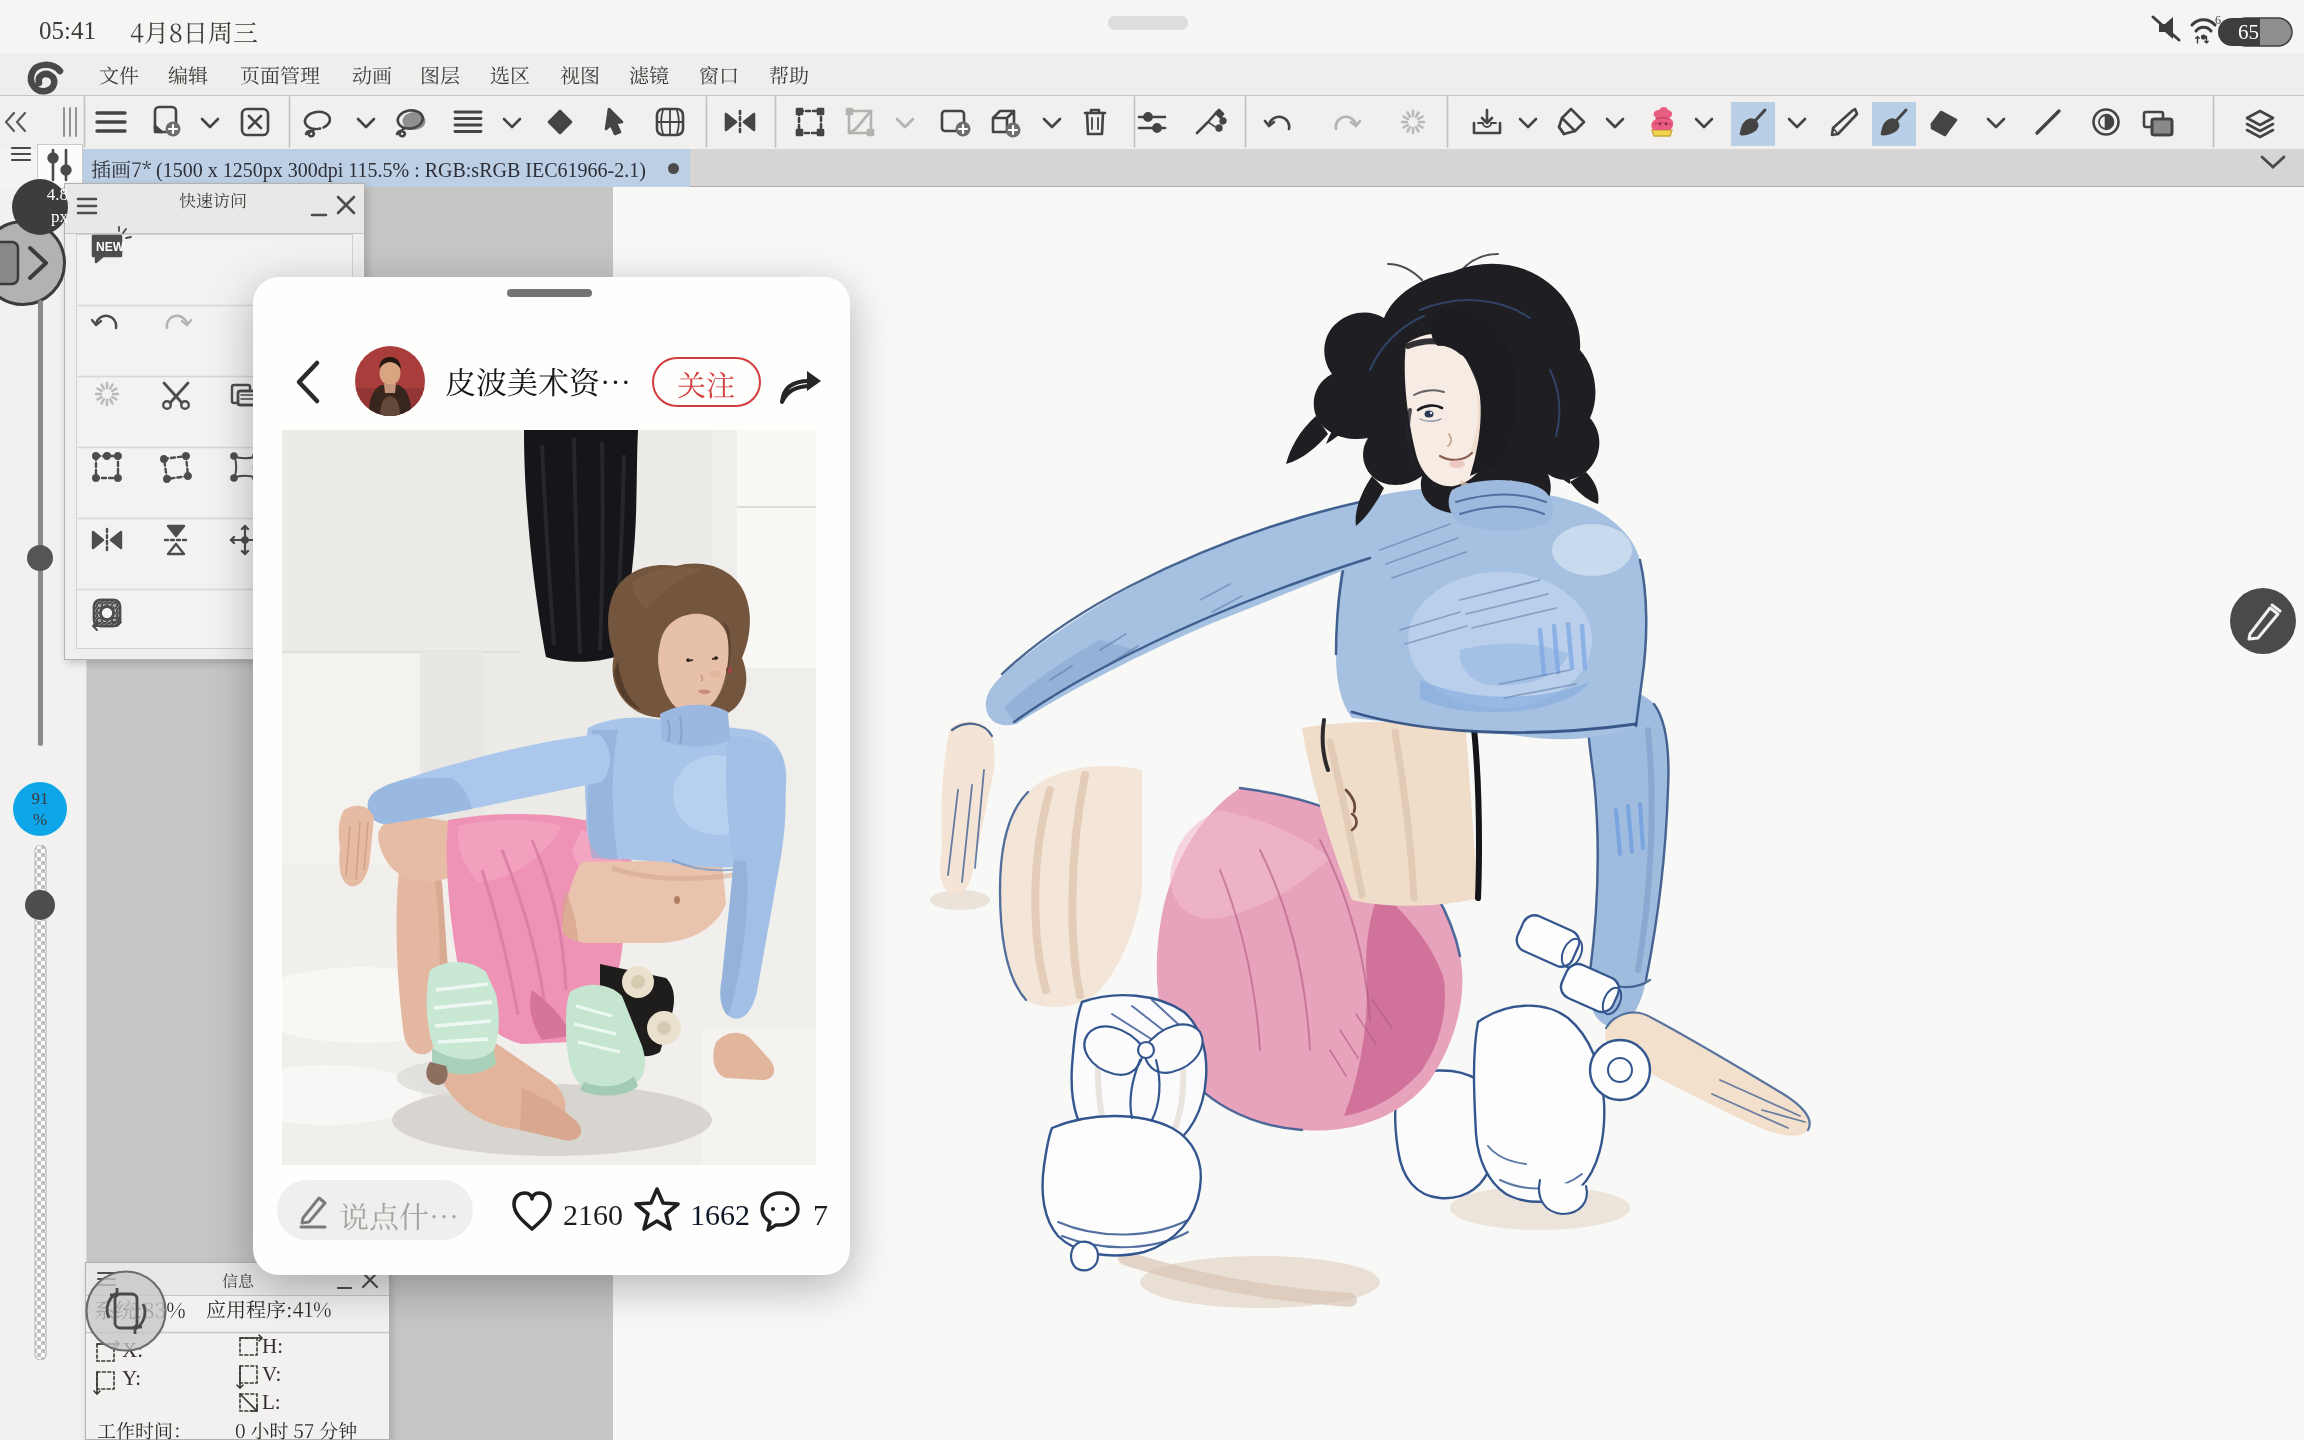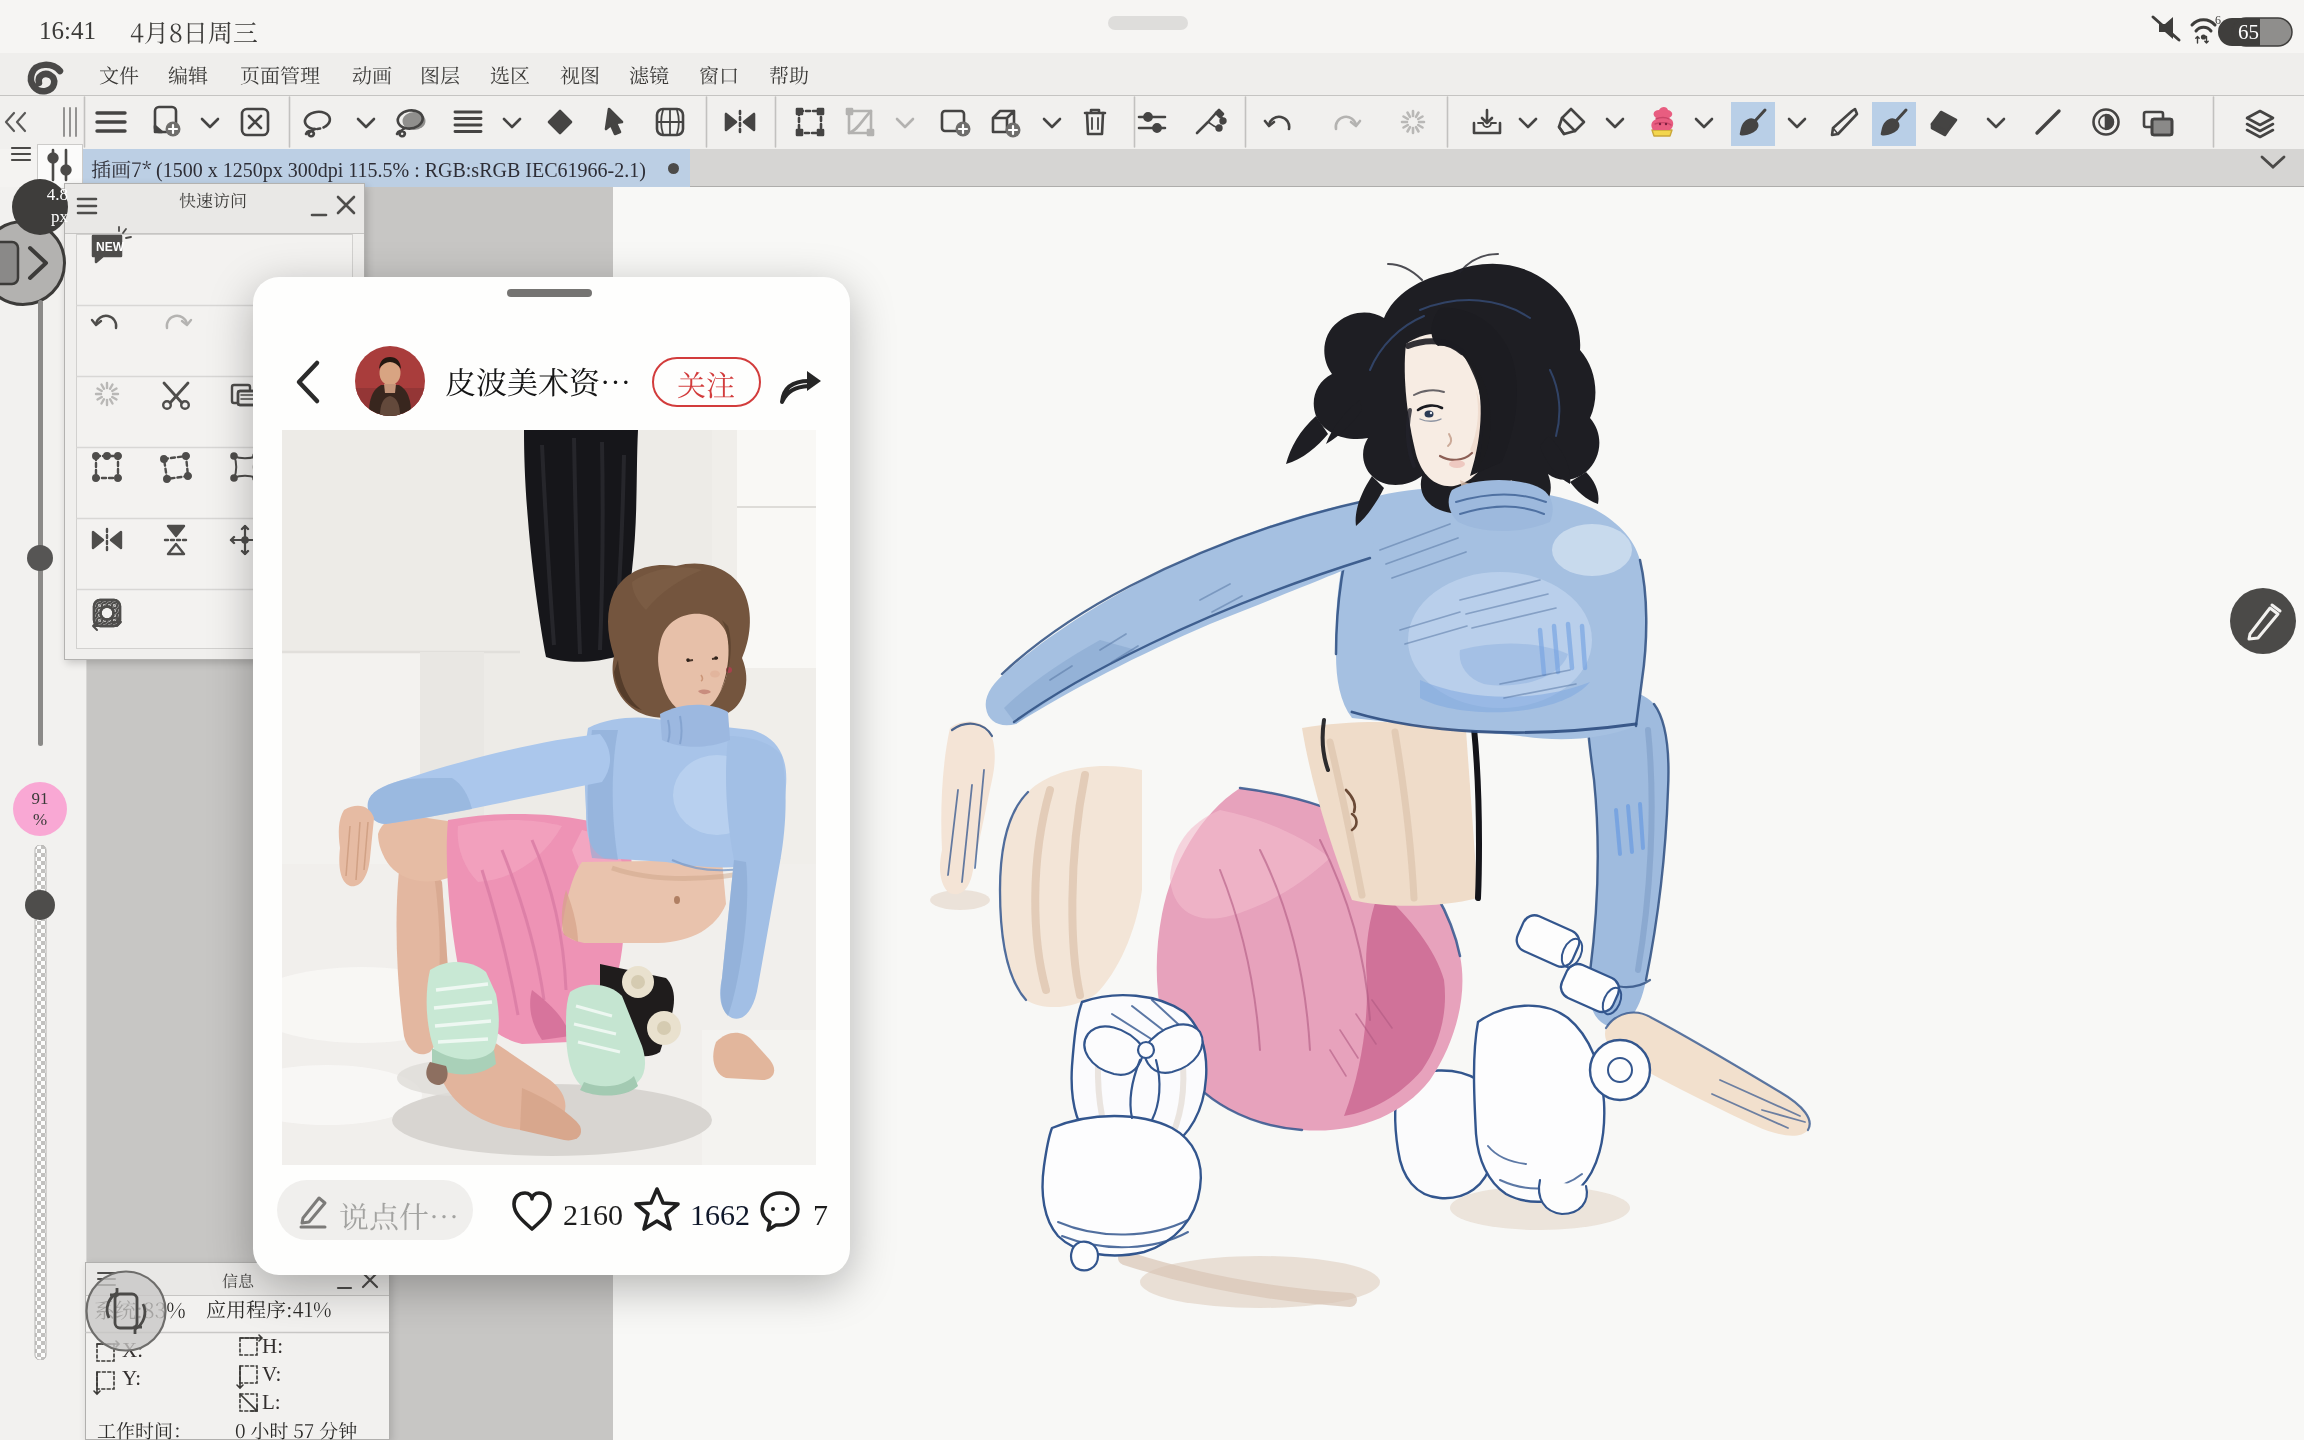--- a/index.html
+++ b/index.html
@@ -8,21 +8,21 @@
 .ser{font-family:"Liberation Serif",serif}
 </style></head>
 <body>
 
 <div class="ab" style="left:0;top:187px;width:2304px;height:1253px;background:#c7c6c4"></div>
 <div class="ab" style="left:613px;top:187px;width:1691px;height:1253px;background:#f8f8f6"></div>
 <div class="ab" style="left:0;top:187px;width:86px;height:1253px;background:#f2f1ef;border-right:1px solid #d8d7d5"></div>
 
 <div class="ab" style="left:0;top:0;width:2304px;height:53px;background:#f6f5f3"></div>
 <div class="ab" style="left:1108px;top:16px;width:80px;height:14px;border-radius:7px;background:#dedddb"></div>
-<div class="ab ser" style="left:39px;top:17px;font-size:25px;color:#3c3b39">16:41</div>
+<div class="ab ser" style="left:39px;top:17px;font-size:25px;color:#3c3b39">05:41</div>
 <svg class="ab" style="left:130px;top:17px;overflow:visible" width="130" height="32">
     <path transform="translate(0,25) scale(0.025)" d="M339 18V-212V-225V-679H327L363 -696L217 -467L65 -231L73 -264V-250H534V-192H34V-239L358 -739H414V18Z M1263 -761H1253L1288 -803L1373 -738Q1368 -732 1356 -726Q1345 -720 1329 -718V-22Q1329 5 1322 26Q1315 46 1291 59Q1267 72 1215 78Q1212 61 1207 49Q1201 36 1189 28Q1177 19 1153 12Q1129 6 1090 1V-15Q1090 -15 1108 -14Q1127 -12 1154 -10Q1181 -9 1204 -7Q1227 -6 1236 -6Q1253 -6 1258 -12Q1263 -18 1263 -30ZM806 -761V-770V-794L884 -761H871V-448Q871 -390 866 -332Q861 -274 847 -217Q832 -161 804 -108Q775 -55 729 -8Q684 38 616 78L602 66Q667 14 707 -44Q747 -101 769 -166Q790 -230 798 -301Q806 -372 806 -447ZM835 -761H1296V-731H835ZM835 -536H1296V-507H835ZM825 -306H1295V-277H825Z M1829 15Q1724 15 1668 -34Q1612 -82 1612 -160Q1612 -229 1658 -278Q1705 -327 1795 -364V-369L1818 -355Q1748 -315 1716 -272Q1685 -229 1685 -169Q1685 -97 1724 -57Q1764 -16 1833 -16Q1903 -16 1942 -54Q1980 -92 1980 -154Q1980 -191 1964 -224Q1947 -257 1908 -287Q1868 -318 1799 -348Q1711 -385 1672 -440Q1633 -495 1633 -563Q1633 -618 1661 -659Q1688 -699 1734 -721Q1780 -743 1836 -743Q1897 -743 1940 -721Q1983 -699 2005 -662Q2028 -624 2028 -576Q2028 -522 1991 -471Q1954 -421 1860 -382V-377L1841 -390Q1904 -429 1931 -473Q1958 -517 1958 -578Q1958 -632 1927 -671Q1895 -711 1835 -711Q1801 -711 1772 -696Q1742 -680 1724 -652Q1707 -623 1707 -583Q1707 -549 1720 -517Q1734 -485 1768 -455Q1803 -426 1865 -399Q1968 -353 2013 -301Q2058 -248 2058 -176Q2058 -118 2029 -75Q2001 -32 1950 -9Q1898 15 1829 15Z M2351 -400H2881V-370H2351ZM2351 -48H2881V-19H2351ZM2848 -739H2838L2876 -783L2959 -717Q2954 -711 2942 -705Q2931 -700 2916 -697V40Q2916 43 2906 49Q2897 55 2883 60Q2870 65 2858 65H2848ZM2315 -739V-773L2388 -739H2882V-710H2381V43Q2381 48 2374 54Q2366 61 2354 65Q2342 70 2327 70H2315Z M3273 -762V-772V-796L3349 -762H3337V-470Q3337 -403 3332 -331Q3327 -259 3311 -186Q3294 -114 3260 -47Q3225 21 3166 77L3151 66Q3206 -10 3232 -98Q3257 -186 3265 -280Q3273 -374 3273 -469ZM3306 -762H3934V-733H3306ZM3911 -762H3899L3935 -809L4028 -739Q4021 -732 4008 -726Q3995 -719 3976 -716V-21Q3976 5 3970 25Q3963 46 3941 58Q3918 71 3870 76Q3868 60 3863 47Q3858 35 3848 27Q3837 18 3816 12Q3795 6 3760 2V-14Q3760 -14 3776 -13Q3792 -12 3815 -10Q3837 -9 3858 -8Q3878 -6 3886 -6Q3901 -6 3906 -12Q3911 -17 3911 -29ZM3398 -597H3728L3767 -643Q3767 -643 3780 -634Q3792 -624 3810 -610Q3828 -597 3842 -583Q3838 -567 3816 -567H3406ZM3377 -447H3744L3787 -500Q3787 -500 3800 -489Q3814 -479 3832 -463Q3850 -448 3865 -434Q3862 -419 3840 -419H3385ZM3575 -705 3666 -696Q3665 -687 3659 -681Q3652 -675 3637 -673V-432H3575ZM3465 -136H3763V-107H3465ZM3438 -324V-355L3505 -324H3761V-295H3500V-51Q3500 -49 3492 -43Q3485 -38 3473 -35Q3461 -31 3448 -31H3438ZM3730 -324H3722L3755 -360L3827 -303Q3823 -299 3814 -295Q3805 -290 3792 -288V-74Q3792 -70 3783 -65Q3774 -61 3762 -56Q3750 -52 3739 -52H3730Z M4930 -786Q4930 -786 4940 -778Q4950 -771 4966 -759Q4981 -746 4998 -733Q5015 -719 5029 -706Q5026 -690 5002 -690H4219L4210 -719H4877ZM4836 -459Q4836 -459 4846 -451Q4856 -444 4871 -432Q4886 -420 4902 -406Q4919 -393 4932 -380Q4931 -364 4906 -364H4291L4283 -394H4783ZM4979 -104Q4979 -104 4989 -96Q4999 -88 5015 -76Q5031 -63 5049 -48Q5066 -34 5081 -20Q5077 -4 5054 -4H4163L4154 -34H4922Z" fill="#3c3b39"></path>
   </svg>
 
 <div class="ab" style="left:0;top:53px;width:2304px;height:42px;background:#efeeec"></div>
 
 <svg class="ab" style="left:99px;top:63px;overflow:visible" width="42" height="25">
     <path transform="translate(0,20) scale(0.02)" d="M407 -836Q468 -818 505 -794Q542 -770 561 -745Q580 -721 584 -699Q589 -677 581 -663Q574 -649 560 -645Q545 -642 527 -654Q518 -684 498 -716Q477 -748 450 -778Q423 -807 397 -828ZM790 -613Q757 -483 698 -374Q639 -266 550 -179Q460 -92 336 -27Q212 38 49 81L41 65Q236 0 371 -99Q506 -197 588 -327Q671 -456 705 -613ZM864 -685Q864 -685 873 -677Q882 -669 897 -658Q912 -646 928 -632Q943 -619 956 -606Q952 -590 930 -590H56L47 -620H812ZM269 -613Q303 -485 367 -382Q431 -280 521 -203Q611 -126 724 -73Q837 -19 969 11L966 22Q941 24 921 38Q901 53 891 78Q765 40 661 -20Q557 -79 476 -162Q395 -245 338 -355Q281 -464 251 -601Z M1287 -333H1833L1881 -393Q1881 -393 1890 -386Q1898 -379 1912 -368Q1926 -357 1941 -344Q1956 -331 1968 -319Q1964 -303 1942 -303H1295ZM1423 -785 1525 -753Q1522 -745 1513 -739Q1504 -733 1488 -734Q1457 -628 1408 -537Q1359 -445 1297 -382L1283 -392Q1313 -441 1340 -503Q1367 -566 1389 -638Q1410 -710 1423 -785ZM1594 -827 1697 -815Q1695 -805 1687 -798Q1680 -790 1660 -787V52Q1660 57 1653 63Q1645 69 1633 73Q1621 77 1607 77H1594ZM1401 -606H1807L1854 -666Q1854 -666 1863 -659Q1871 -652 1884 -641Q1898 -630 1912 -617Q1927 -605 1939 -592Q1936 -576 1913 -576H1401ZM1172 -543 1203 -583 1267 -559Q1265 -552 1258 -547Q1251 -543 1238 -540V55Q1238 58 1229 63Q1221 68 1209 73Q1197 77 1184 77H1172ZM1255 -837 1357 -802Q1354 -794 1345 -788Q1336 -783 1319 -784Q1286 -694 1244 -610Q1202 -526 1152 -454Q1103 -382 1048 -328L1034 -338Q1076 -398 1118 -478Q1159 -559 1195 -651Q1231 -743 1255 -837Z" fill="#3b3a38"></path>
   </svg>
 <svg class="ab" style="left:168px;top:63px;overflow:visible" width="42" height="25">
@@ -351,21 +351,21 @@
 
 <svg class="ab" style="left:-22px;top:218px" width="92" height="92" fill="none">
 <circle cx="45" cy="45" r="41.5" fill="#b3b2b0" stroke="#3c3b39" stroke-width="3"></circle>
 <rect x="14" y="24" width="26" height="42" rx="6" fill="#8a8988" stroke="#3c3b39" stroke-width="2.5"></rect>
 <path d="M52 30 L68 45 L52 60" stroke="#3c3b39" stroke-width="4" stroke-linecap="round" stroke-linejoin="round"></path>
 </svg>
 <div class="ab" style="left:12px;top:179px;width:56px;height:56px;border-radius:28px;background:#3e3d3b;color:#fff;text-align:right;font-size:17px;line-height:1.3;padding-top:5px;box-sizing:border-box">4.8<br>px</div>
 
 <div class="ab" style="left:37.5px;top:300px;width:5px;height:446px;border-radius:3px;background:#8b8a88"></div>
 <div class="ab" style="left:27px;top:545px;width:26px;height:26px;border-radius:13px;background:#565554"></div>
-<div class="ab" style="left:13px;top:782px;width:54px;height:54px;border-radius:27px;background:#f9a8d4;color:#3a3a38;text-align:center;font-size:17px;line-height:1.25;padding-top:6px;box-sizing:border-box">91<br>%</div>
+<div class="ab" style="left:13px;top:782px;width:54px;height:54px;border-radius:27px;background:#0ea5e9;color:#3a3a38;text-align:center;font-size:17px;line-height:1.25;padding-top:6px;box-sizing:border-box">91<br>%</div>
 <svg class="ab" style="left:33px;top:845px" width="15" height="515">
 <defs>
       <pattern id="chk" width="8" height="8" patternUnits="userSpaceOnUse">
         <rect width="8" height="8" fill="#fdfdfc"></rect>
         <rect width="4" height="4" fill="#c2c1bf"></rect>
         <rect x="4" y="4" width="4" height="4" fill="#c2c1bf"></rect>
       </pattern>
     </defs>
 <rect x="2" y="0" width="11" height="515" rx="5" fill="url(#chk)" stroke="#b5b4b2" stroke-width="1"></rect>
 </svg>

